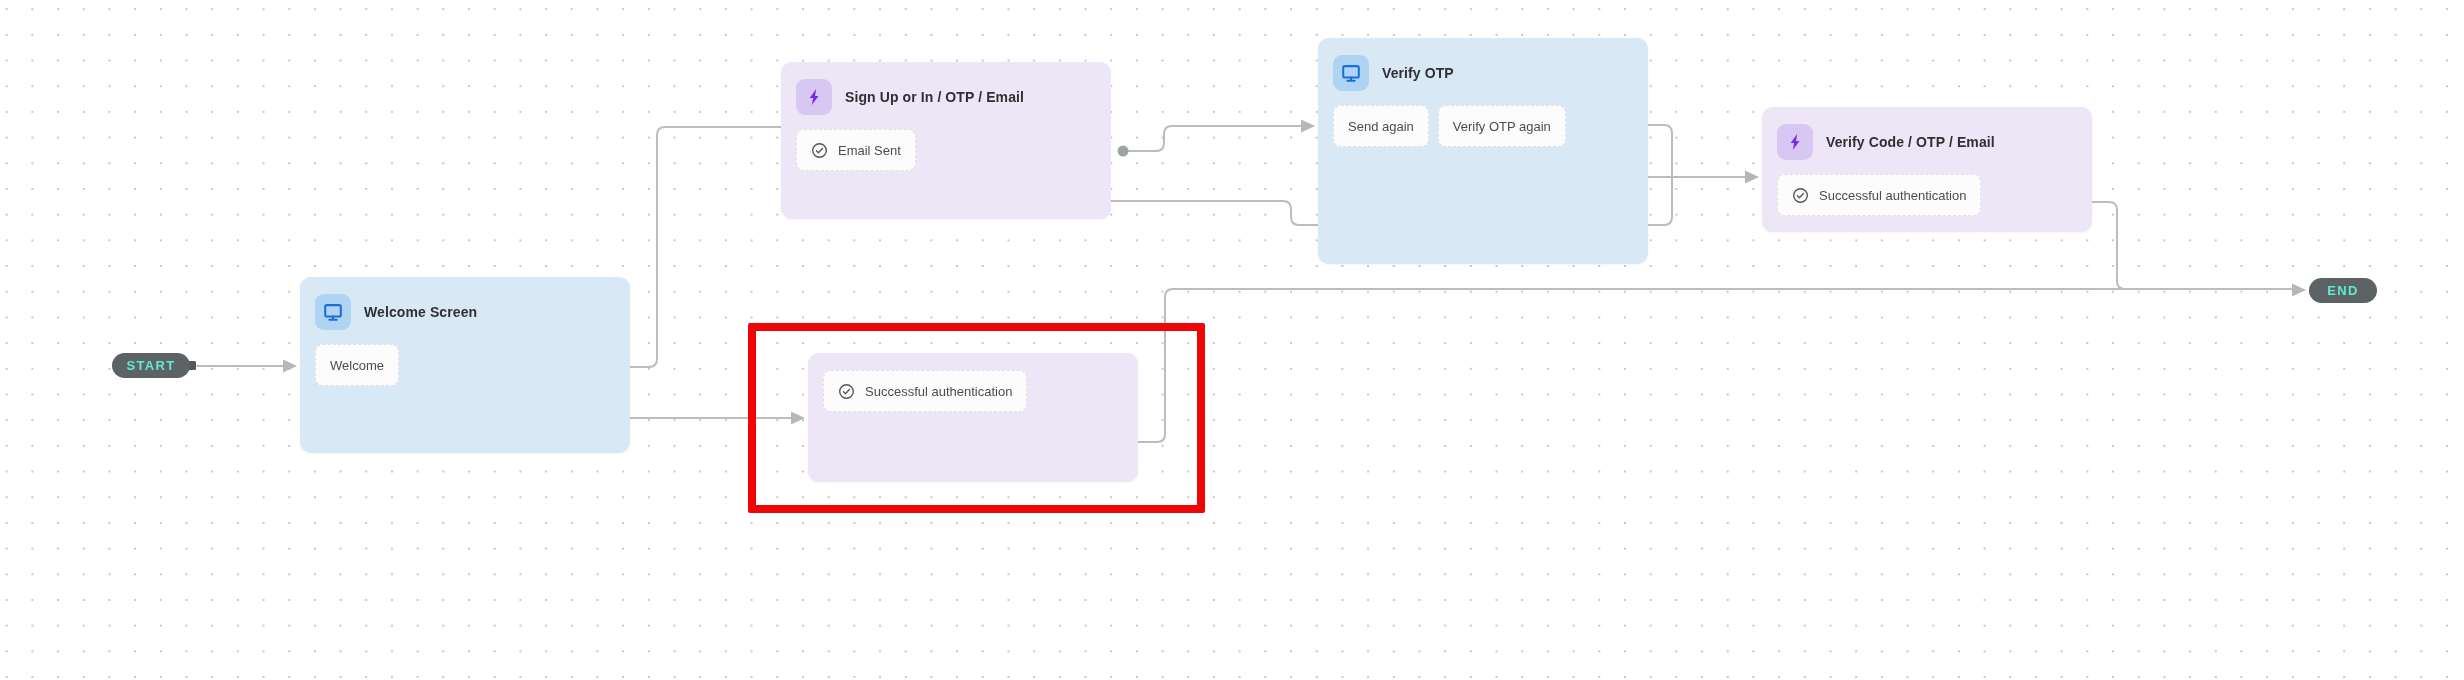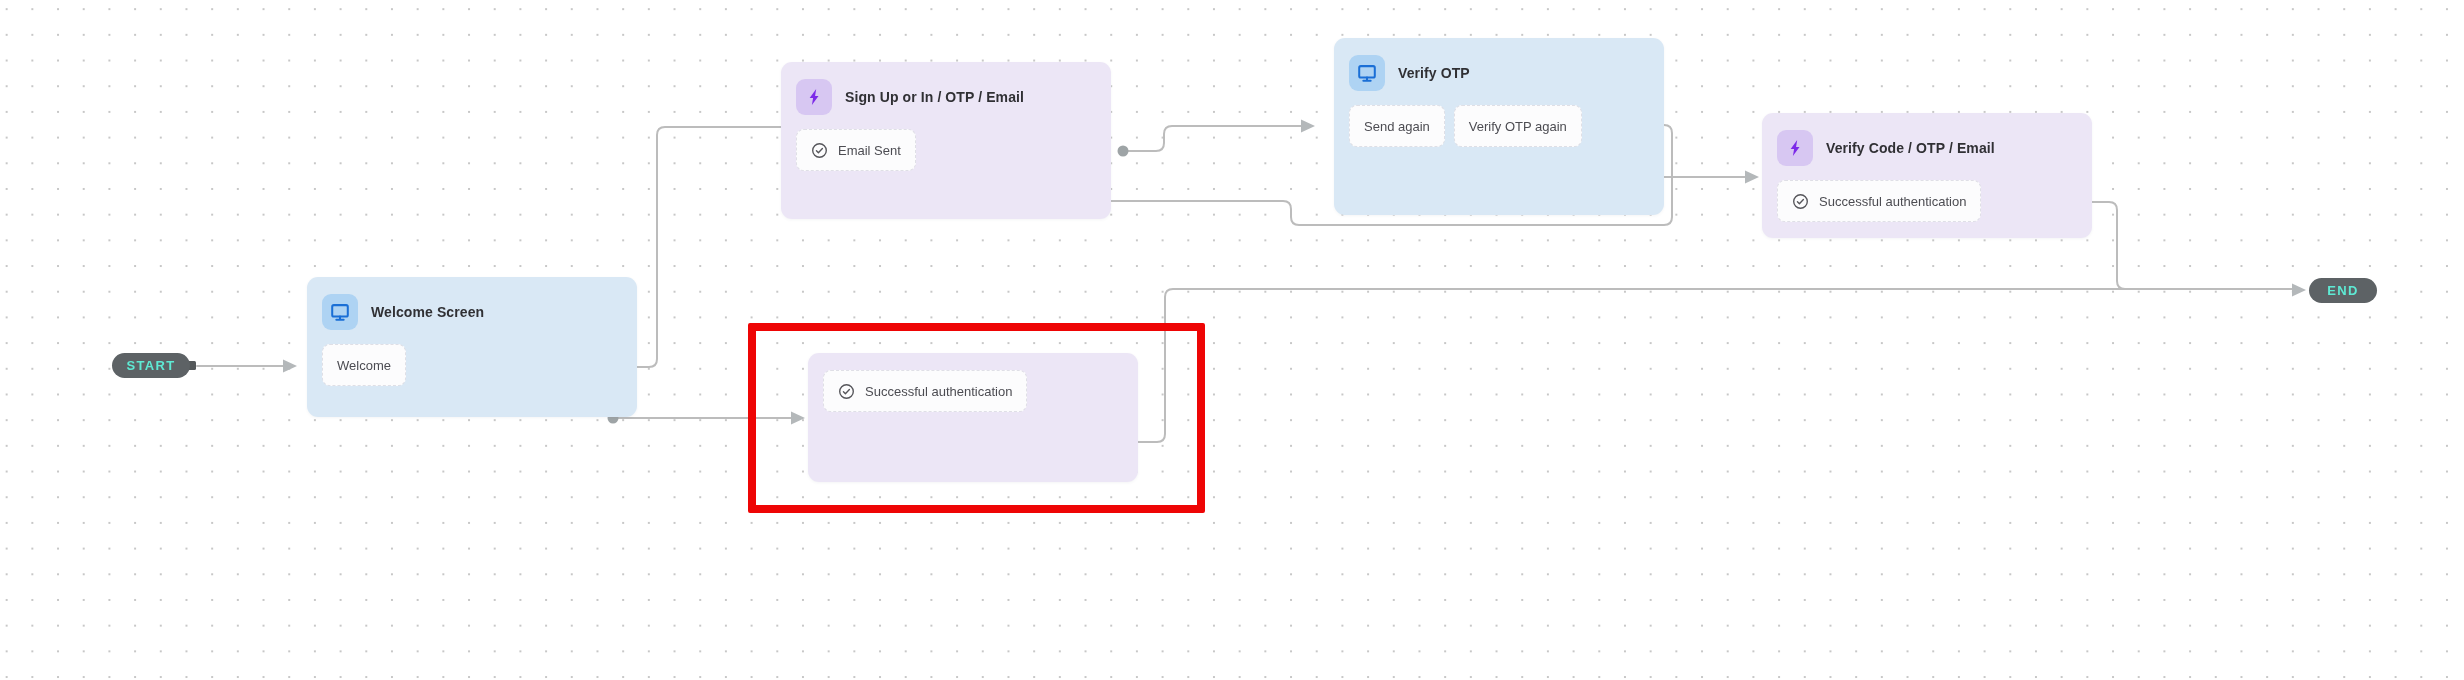--- a/index.html
+++ b/index.html
@@ -45,24 +45,24 @@
   .node-title{font-size:14px;font-weight:700;color:#303034;letter-spacing:.1px;white-space:nowrap;}
   .node-rows{display:flex;gap:9px;}
   .node-row{
     height:42px;border-radius:8px;background:#fcfcfd;
     border:1px dashed #dfdfe6;box-sizing:border-box;
     display:flex;align-items:center;gap:10px;padding:0 14px;
     font-size:13px;color:#4c4c52;white-space:nowrap;
   }
   .row-icon{display:flex;align-items:center;flex:0 0 auto;}
 
-  #node-welcome{left:307px;top:277px;height:140px;}
+  #node-welcome{left:300px;top:277px;height:176px;}
   #node-otp-email{left:781px;top:62px;height:157px;}
-  #node-verify-otp{left:1318px;top:38px;height:177px;margin-left:16px;}
-  #node-verify-code{left:1762px;top:113px;height:125px;}
+  #node-verify-otp{left:1318px;top:38px;height:226px;}
+  #node-verify-code{left:1762px;top:107px;height:125px;}
   #node-passkeys{left:808px;top:353px;height:129px;}
 
   #highlight-box{
     position:absolute;left:748px;top:323px;width:457px;height:190px;
     border:8px solid #ee0505;box-sizing:border-box;border-radius:2px;
     pointer-events:none;z-index:50;
   }
 </style>
 </head>
 <body>

